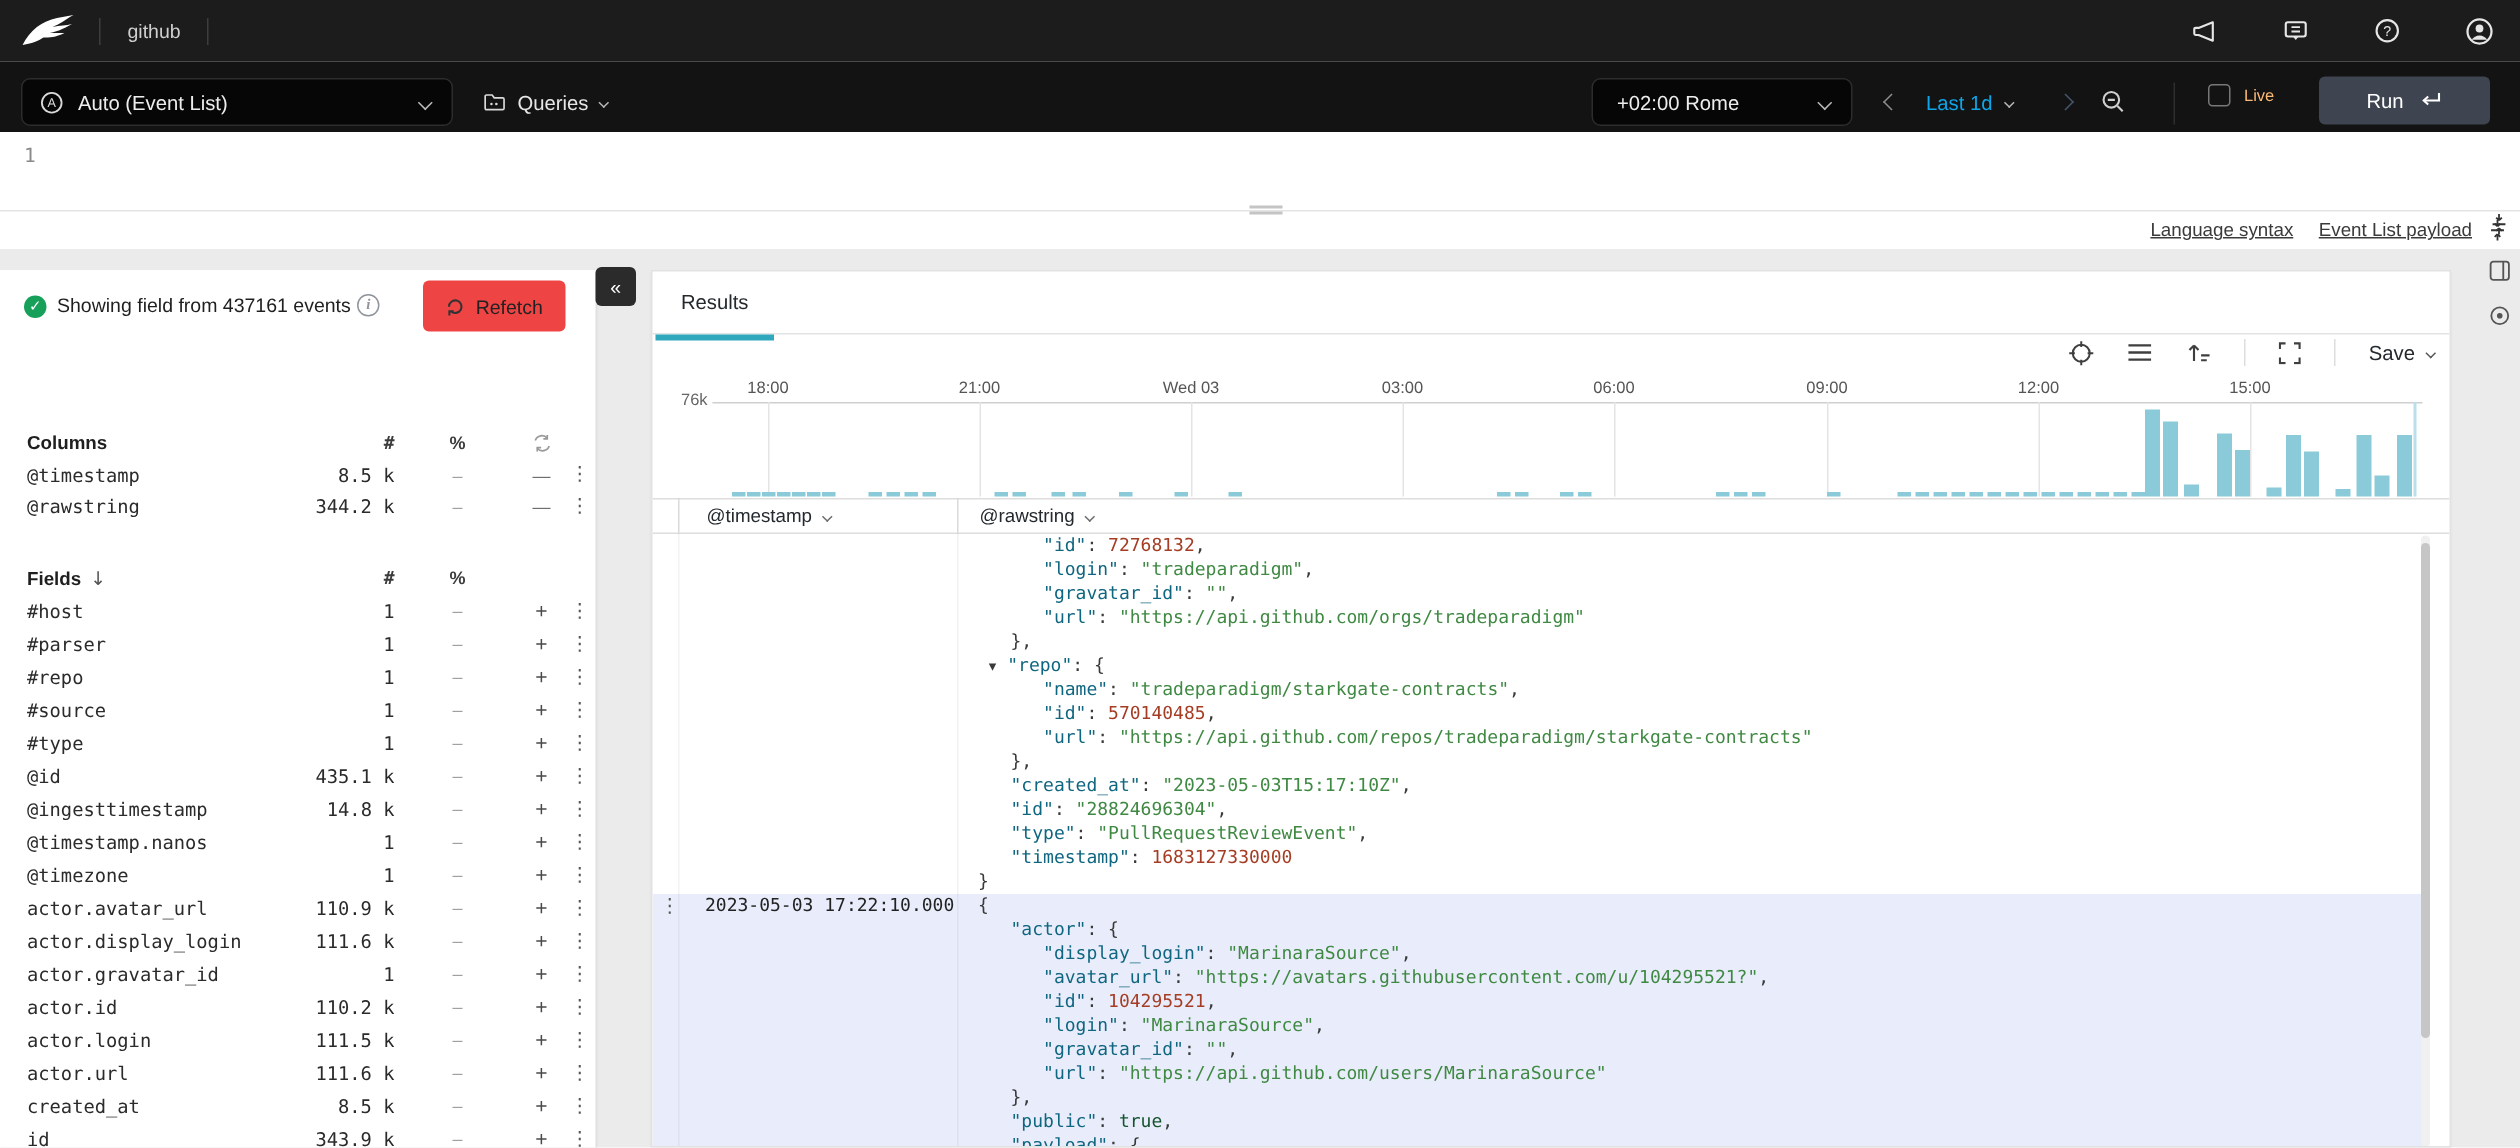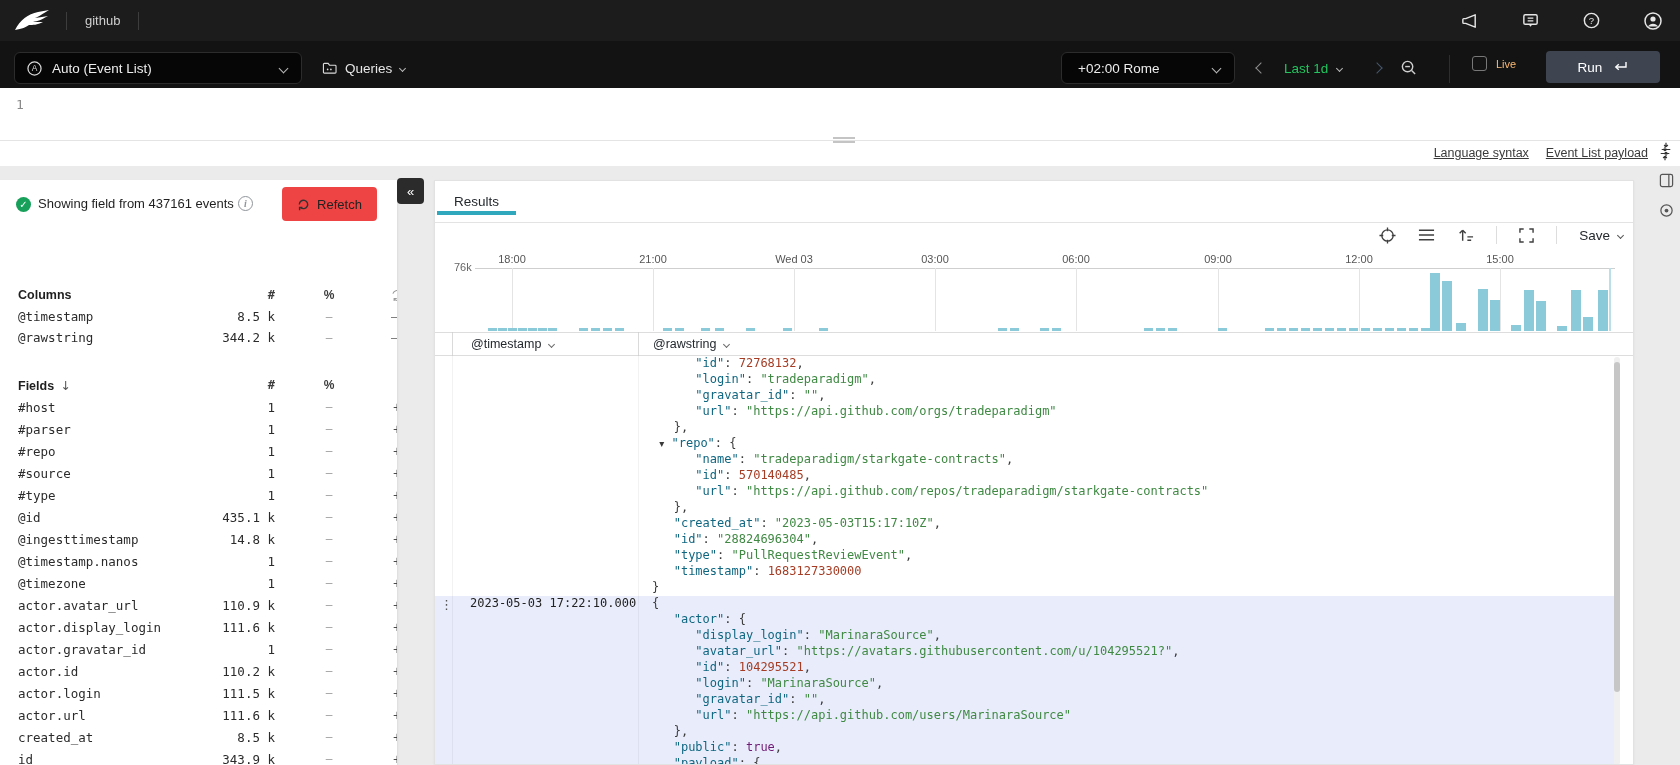--- a/index.html
+++ b/index.html
@@ -28,21 +28,21 @@
   .auto-pill .chev { margin-left:auto; }
   .tz-pill { left:1061px; width:174px; padding:0 14px 0 16px; }
   .tz-pill .chev { margin-left:auto; }
   .queries-btn { position:absolute; left:322px; top:11px; height:32px; display:flex; align-items:center; gap:8px; color:#e6e6e6; font-size:13.5px; cursor:pointer; }
   .chev { display:inline-block; width:7px; height:7px; border-right:1.6px solid currentColor; border-bottom:1.6px solid currentColor; transform:rotate(45deg); color:#b9b9b9; }
   .chev.sm { width:5px; height:5px; }
   .chev.left { transform:rotate(135deg); }
   .chev.right { transform:rotate(-45deg); }
   .time-prev { position:absolute; left:1248px; top:13px; width:26px; height:28px; display:flex; align-items:center; justify-content:center; cursor:pointer; }
   .time-prev .chev { width:8px; height:8px; color:#8f8f8f; }
-  .time-range { position:absolute; left:1284px; top:11px; height:32px; display:flex; align-items:center; gap:9px; color:#22c55e; font-size:13.5px; cursor:pointer; }
+  .time-range { position:absolute; left:1284px; top:11px; height:32px; display:flex; align-items:center; gap:9px; color:#0ea5e9; font-size:13.5px; cursor:pointer; }
   .time-next { position:absolute; left:1364px; top:13px; width:26px; height:28px; display:flex; align-items:center; justify-content:center; cursor:pointer; }
   .time-next .chev { width:8px; height:8px; color:#46586d; }
   .zoom-out { position:absolute; left:1400px; top:18px; cursor:pointer; }
   .qb-divider { position:absolute; left:1449px; top:14px; width:1px; height:28px; background:#2e2e2e; }
   .live-wrap { position:absolute; left:1472px; top:15px; display:flex; align-items:center; gap:9px; cursor:pointer; }
   .live-box { width:15px; height:15px; border:1.5px solid #787878; border-radius:3px; background:transparent; }
   .live-lbl { color:#fdba74; font-size:11px; }
   .run-btn { position:absolute; left:1546px; top:10px; width:114px; height:32px; background:#3e4551; border:none; border-radius:4px; color:#fff; font-size:13.5px; display:flex; align-items:center; justify-content:center; gap:10px; cursor:pointer; font-family:"Liberation Sans",sans-serif; }
 
   
@@ -61,40 +61,40 @@
   .status-text { position:absolute; left:38px; top:16px; font-size:13px; color:#1f1f1f; }
   .info-icon { position:absolute; left:238px; top:16px; width:15px; height:15px; border:1.2px solid #8f959b; border-radius:50%; color:#8f959b; font:italic bold 10px "Liberation Serif",serif; display:flex; align-items:center; justify-content:center; }
   .refetch-btn { position:absolute; left:282px; top:7px; width:95px; height:34px; background:#ef4444; border:none; border-radius:4px; font-size:13px; color:#222; display:flex; align-items:center; justify-content:center; gap:7px; cursor:pointer; font-family:"Liberation Sans",sans-serif; }
   .filter-wrap { position:absolute; left:14px; top:51px; width:370px; height:32px; }
   .filter-wrap input { width:100%; height:100%; background:#f1f1f1; border:none; border-radius:4px; padding:0 36px 0 12px; font-size:13px; color:#333; font-family:"Liberation Sans",sans-serif; outline:none; }
   .filter-wrap input::placeholder { color:#808080; }
   .filter-wrap .mag { position:absolute; right:12px; top:8px; }
   .fsection { position:absolute; left:0; width:398px; }
   .fsec-columns { top:104px; }
   .fsec-fields { top:194px; }
-  .frow { display:grid; grid-template-columns:173px 90px 84px 28px 23px; align-items:center; height:21px;gap:12px; }
+  .frow { display:grid; grid-template-columns:173px 90px 84px 28px 23px; align-items:center; height:21px; }
   .fsec-fields .frow { height:22px; }
   .frow-head { height:22px; }
   .fname { padding-left:18px; font:12.5px "DejaVu Sans Mono",monospace; color:#2b2b2b; white-space:nowrap; }
   .fcount { font:12.5px "DejaVu Sans Mono",monospace; color:#2b2b2b; text-align:right; }
   .fpct { text-align:center; color:#a0a0a0; font-size:12px; }
   .fact { text-align:center; color:#4a4a4a; font-size:14px; cursor:pointer; }
   .fact.dash { color:#6e6e6e; font-size:12px; }
   .fkebab { text-align:center; color:#555; font-family:"DejaVu Sans",sans-serif; font-size:13px; cursor:pointer; }
   .sec-title { padding-left:18px; font-size:12.5px; font-weight:bold; color:#1f1f1f; font-family:"Liberation Sans",sans-serif; }
   .hdr-sym { font-size:12px; color:#3c3c3c; font-weight:bold; }
   .sort-arrow { font-family:"DejaVu Sans",sans-serif; font-weight:normal; color:#555; margin-left:6px; }
   .sync-icon { display:flex; justify-content:center; cursor:pointer; }
 
   .collapse-btn { position:absolute; left:397px; top:178px; width:27px; height:26px; background:#2b2b2b; color:#fff; border:none; border-radius:4px; font-size:13px; cursor:pointer; font-family:"Liberation Sans",sans-serif; }
 
   
   .results { position:absolute; left:434px; top:180px; width:1200px; height:585px; background:#fff; border:1px solid #e2e2e2; box-shadow:0 1px 2px rgba(0,0,0,0.06); overflow:hidden; }
   .tabrow { position:absolute; left:0; top:0; width:1198px; height:42px; border-bottom:1px solid #e3e3e3; }
-  .tab { position:absolute; left:2px; top:0; width:79px; height:34px; line-height:42px; text-align:center; font-size:13.5px; color:#24292e; cursor:pointer; }
+  .tab { position:absolute; left:2px; top:0; width:79px; height:46px; line-height:42px; text-align:center; font-size:13.5px; color:#24292e; cursor:pointer; }
   .tab::after { content:''; position:absolute; left:0; right:0; bottom:0; height:4px; background:#2fa7bd; }
   .chart-toolbar { position:absolute; top:45px; right:10px; display:flex; align-items:center; gap:22px; z-index:3; }
   .ct-divider { width:1px; height:18px; background:#ddd; }
   .save-btn { display:flex; align-items:center; gap:8px; font-size:13.5px; color:#24292e; cursor:pointer; }
   .save-btn .chev { color:#555; }
   .icon-btn { cursor:pointer; }
 
   .chart { position:absolute; left:0; top:42px; width:1198px; height:109px; }
   .ymax-label { position:absolute; left:19px; top:38px; font-size:11px; color:#666; }
   .chart-topline { position:absolute; left:40px; top:45px; width:1140px; height:1px; background:#cfcfcf; }
@@ -110,21 +110,21 @@
   .th-ts .chev, .th-raw .chev { color:#6b6b6b; }
 
   .tbody { position:absolute; left:0; top:175px; width:1198px; height:410px; overflow:hidden; }
   .event { position:relative; width:1181px; }
   .event.selected { background:#e9edfb; }
   .ev-kebab { position:absolute; left:5px; top:1px; color:#555; font-family:"DejaVu Sans",sans-serif; font-size:13px; cursor:pointer; }
   .ev-ts { position:absolute; left:17px; top:0; height:16px; line-height:16px; padding-left:18px; font:12px "DejaVu Sans Mono",monospace; color:#222; white-space:pre; }
   .ev-raw { margin-left:203px; }
   .jline { height:16px; line-height:16px; font:12px "DejaVu Sans Mono",monospace; white-space:pre; padding-left:14px; }
   .tok-p { color:#3a3a3a; } .tok-k { color:#0f6680; } .tok-s { color:#3f8943; }
-  .tok-n { color:#a53d25; } .tok-b { color:#701a75; }
+  .tok-n { color:#a53d25; } .tok-b { color:#14532d; }
   .tok-tri { color:#3a3a3a; font-family:"DejaVu Sans",sans-serif; font-size:10px; }
   .col-div { position:absolute; top:151px; height:434px; width:1px; background:rgba(0,0,0,0.05); z-index:2; pointer-events:none; }
 
   .vscroll-track { position:absolute; right:13px; top:176px; width:6px; height:408px; background:#f0f0f0; border-radius:3px; }
   .vscroll-thumb { position:absolute; left:0; top:5px; width:6px; height:330px; background:#c6c6c6; border-radius:3px; cursor:grab; }
 
   .right-strip { position:absolute; left:1652px; top:141px; width:28px; display:flex; flex-direction:column; align-items:center; gap:15px; }
   .right-strip span { cursor:pointer; }
 </style>
 </head>

